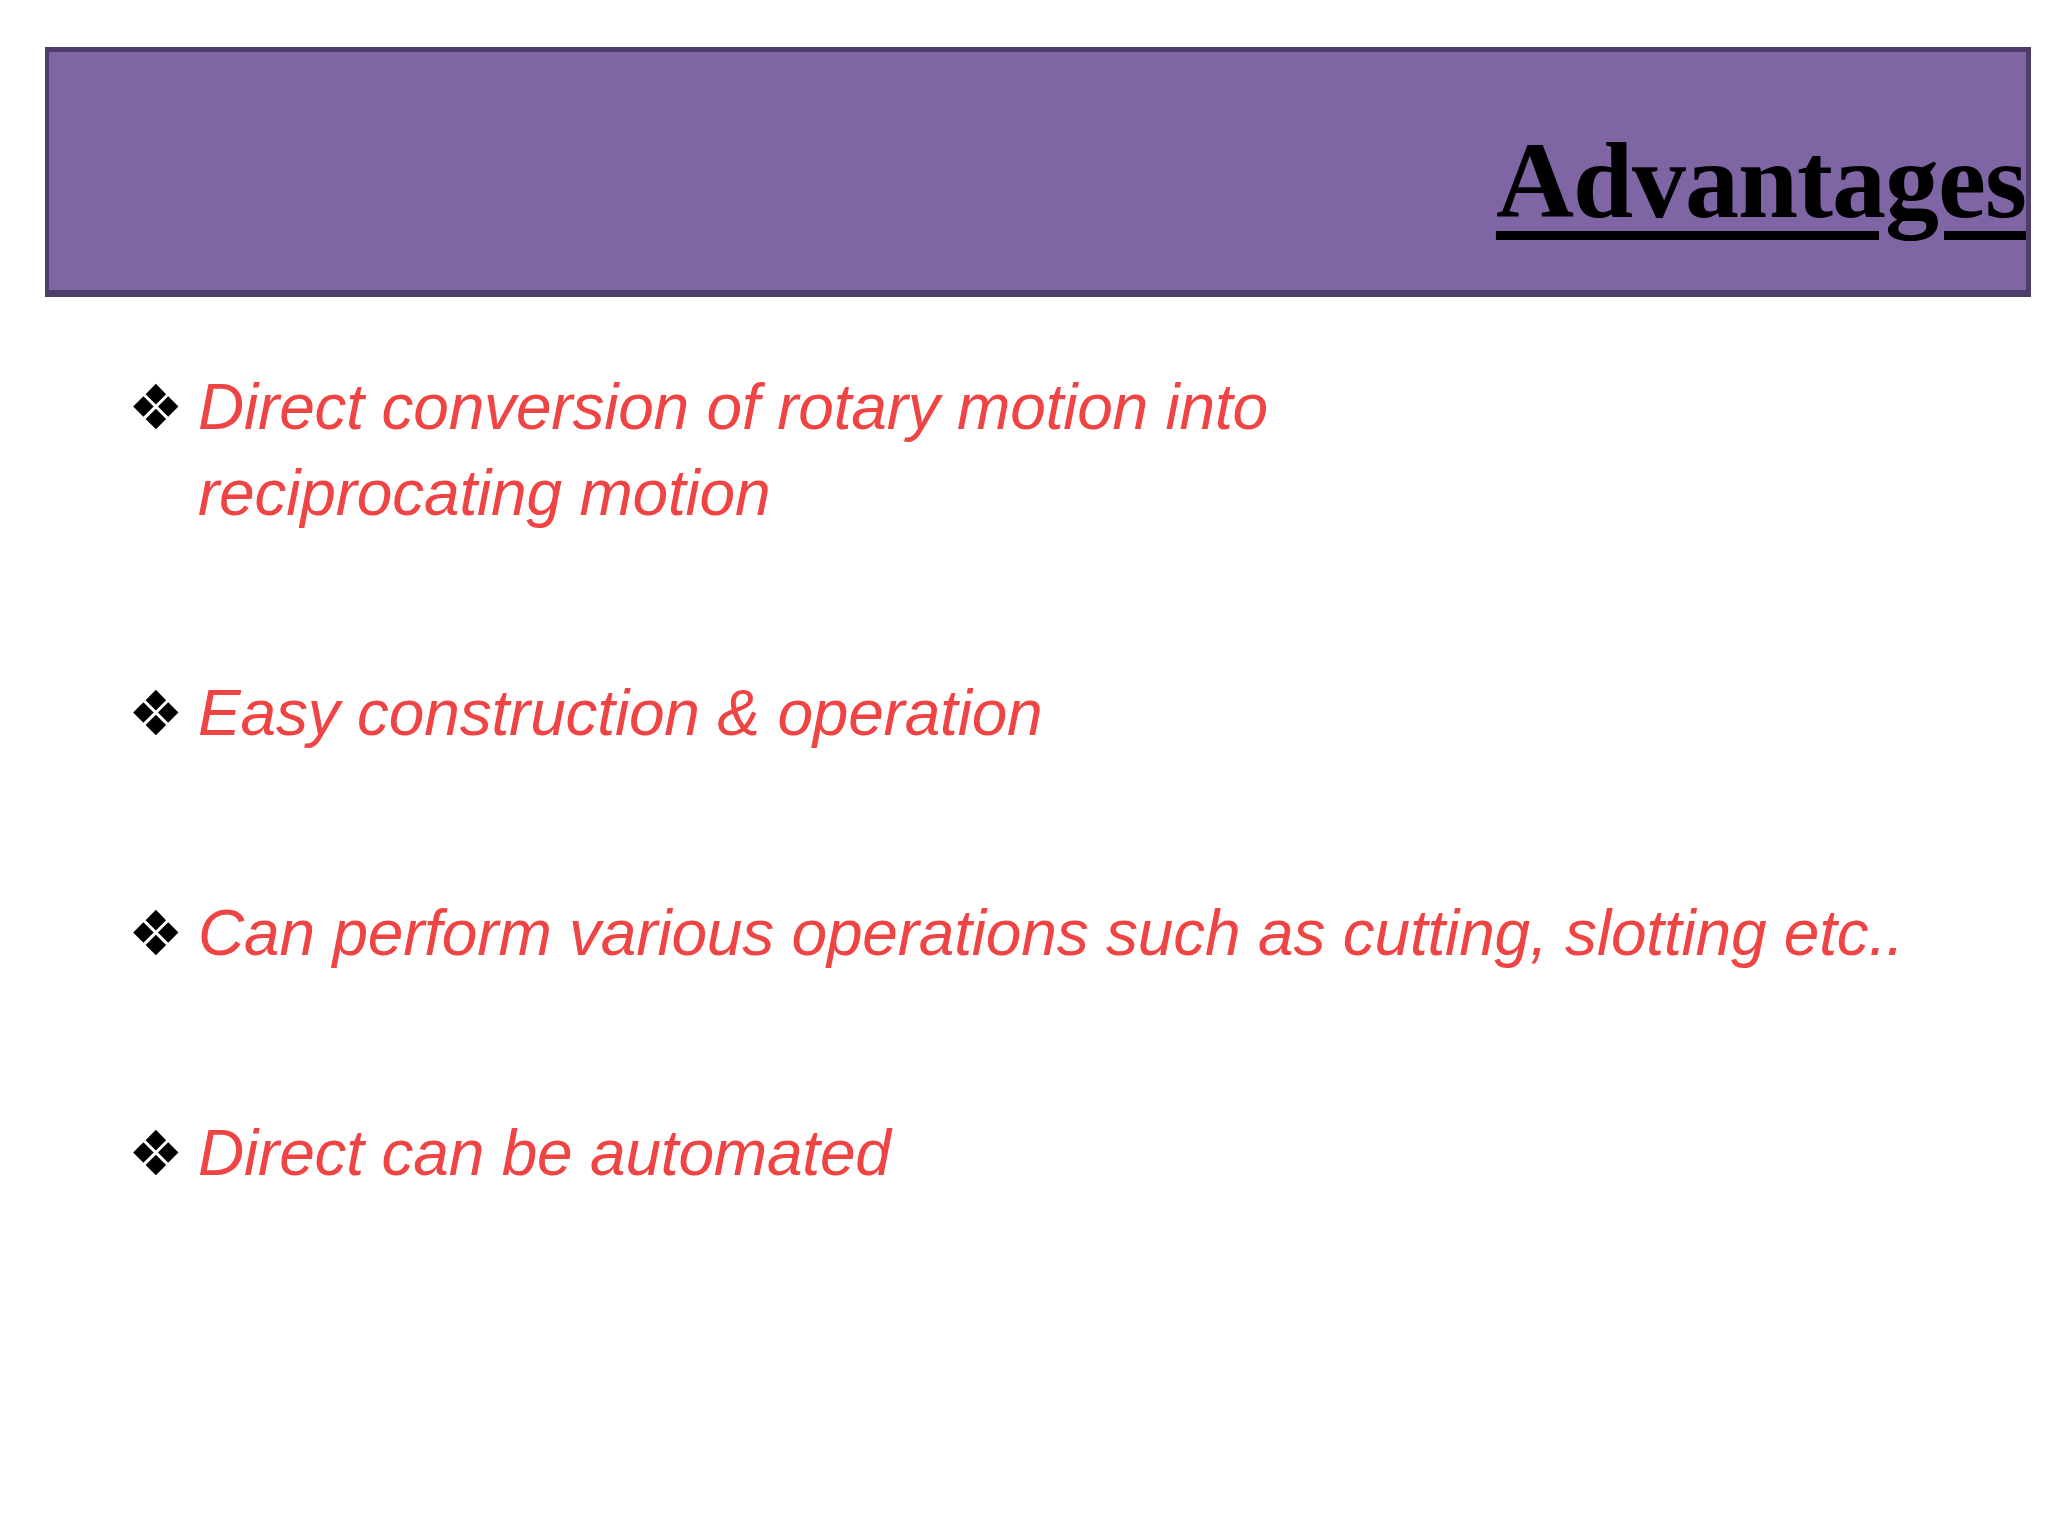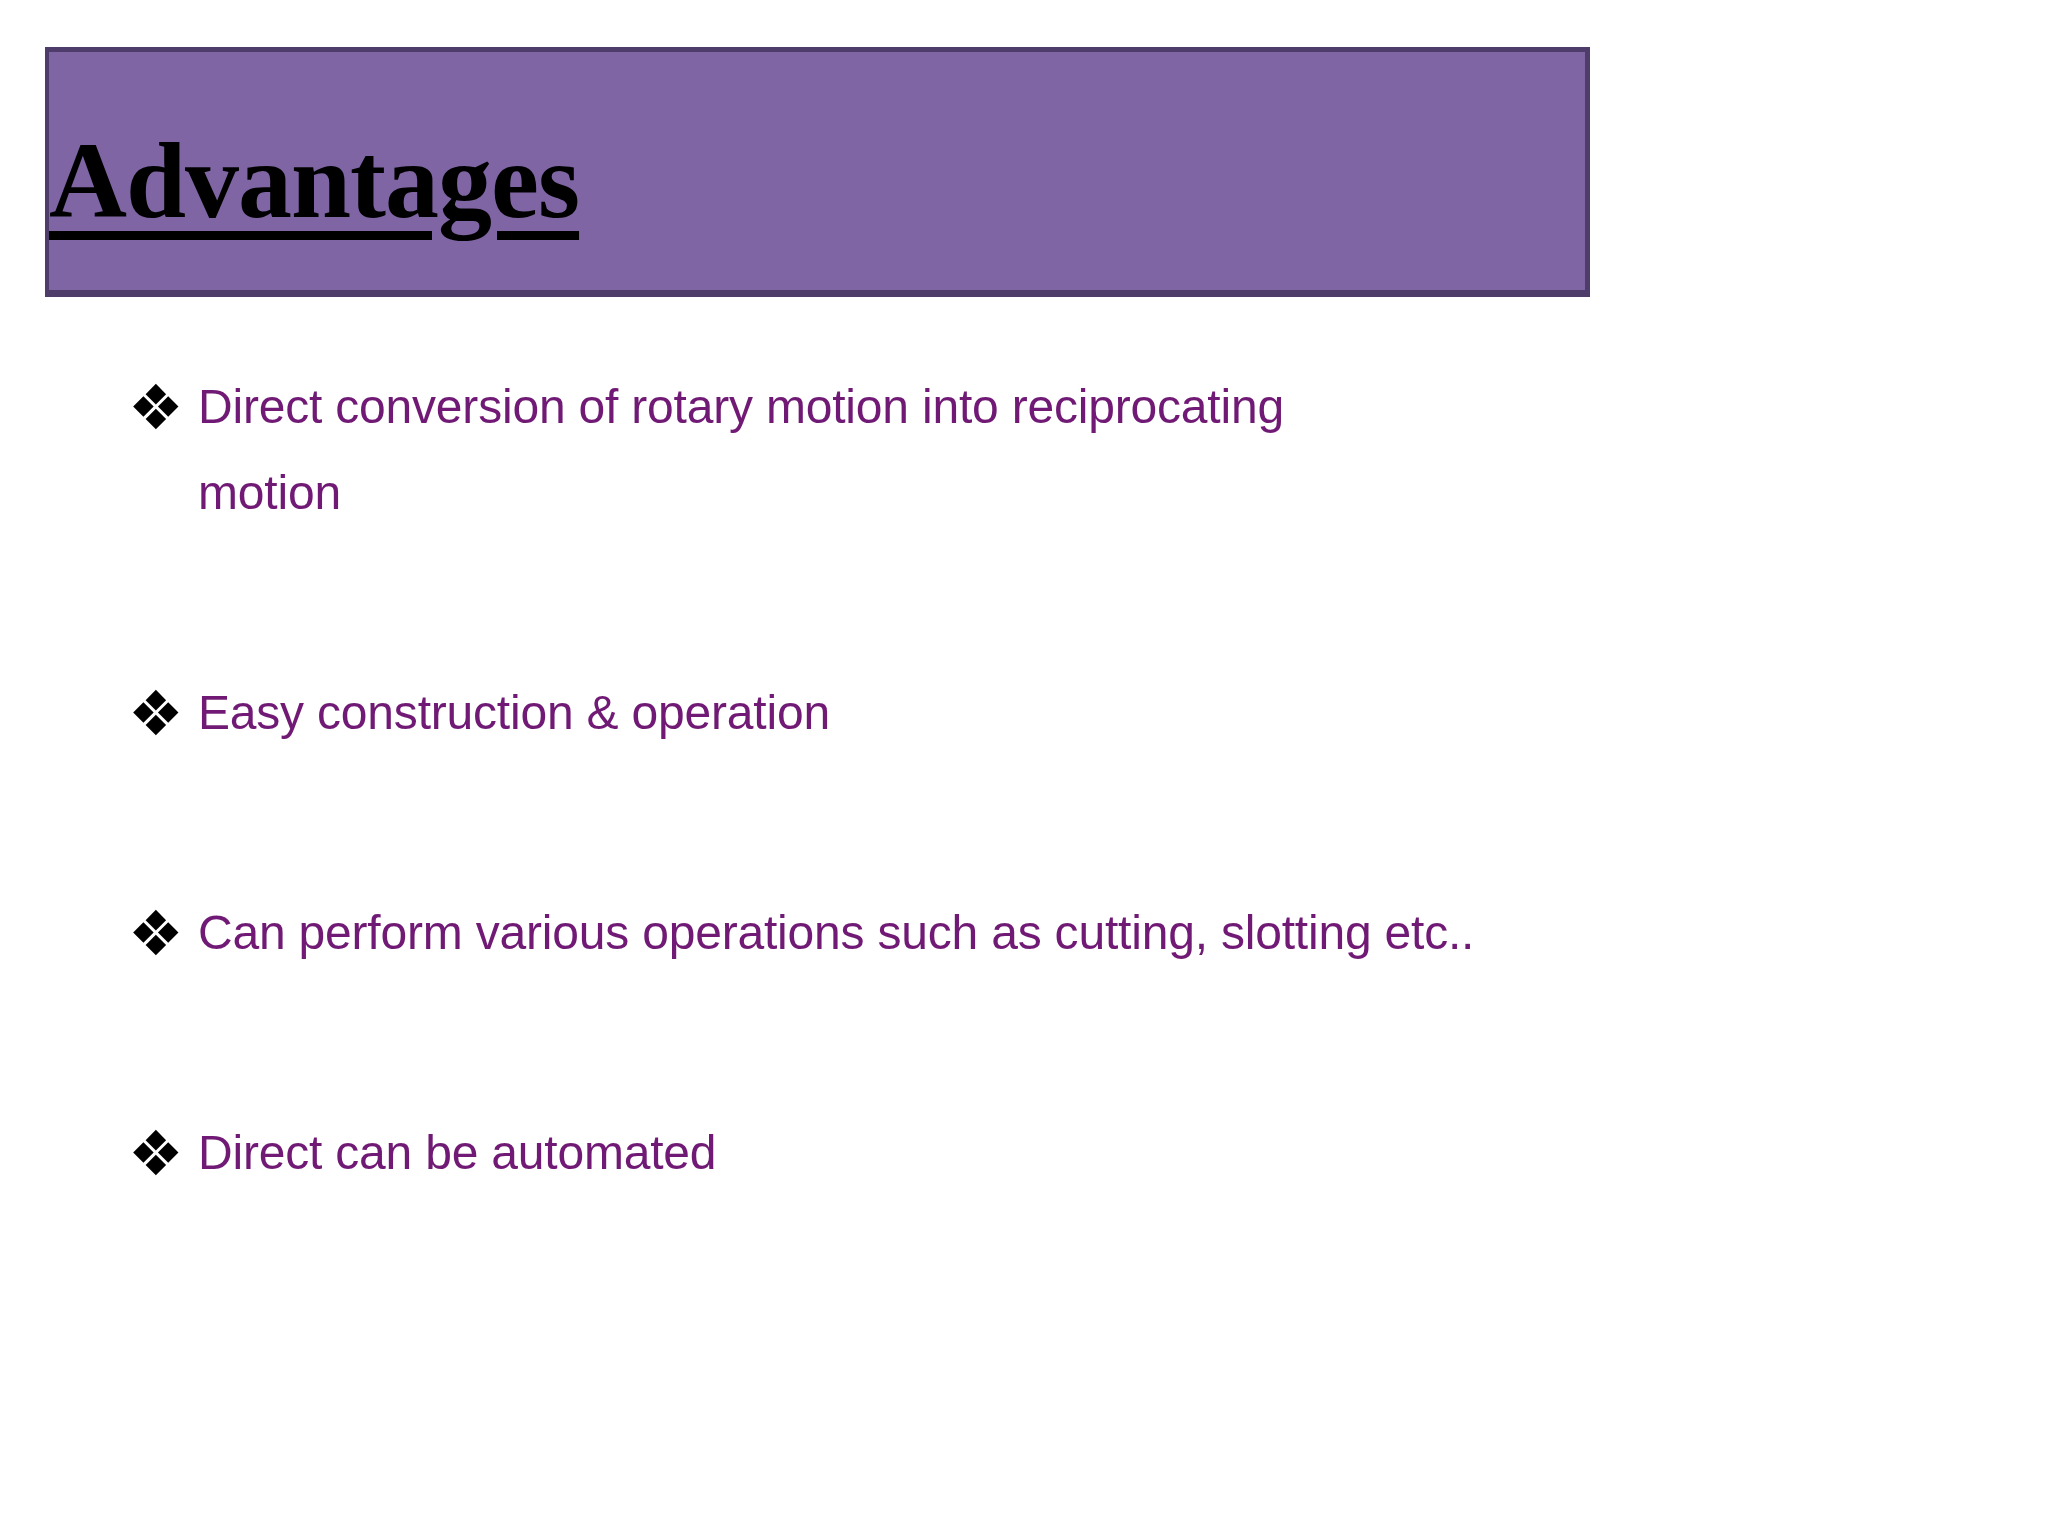--- a/index.html
+++ b/index.html
@@ -19,31 +19,31 @@
     position: absolute;
     inset: 0;
     background: #ffffff;
   }
 
   
   .title-banner {
     position: absolute;
     left: 45px;
     top: 47px;
-    width: 1545px;
+    width: 1986px;
     height: 250px;
     box-sizing: border-box;
     background: #7f65a4;
     border-top: 5px solid #4e3c6b;
     border-bottom: 7px solid #4e3c6b;
     border-left: 4px solid #4e3c6b;
     border-right: 5px solid #4e3c6b;
     display: flex;
     align-items: center;
-    justify-content: flex-start;
+    justify-content: flex-end;
   }
 
   .title-text {
     font-family: "Liberation Serif", "DejaVu Serif", serif;
     font-weight: bold;
     font-size: 108px;
     line-height: 1;
     color: #000000;
     letter-spacing: -1px;
     text-decoration: underline;
@@ -76,25 +76,26 @@
     font-size: 62px;
     line-height: 84px;
     color: #000000;
     width: 70px;
     transform: translateY(2px);
   }
 
   .bullet-text {
     flex: 1 1 auto;
     font-family: "Liberation Sans", sans-serif;
-    font-size: 48px;
+    font-size: 64px;
     line-height: 86px;
-    color: #701a75;
+    color: #ef4444;
     letter-spacing: -0.2px;
     max-width: 1735px;
+    font-style: italic;
   }
 
   .bullet-text.narrow {
     max-width: 1230px;
   }
 </style>
 </head>
 <body>
 
 <div class="slide">

